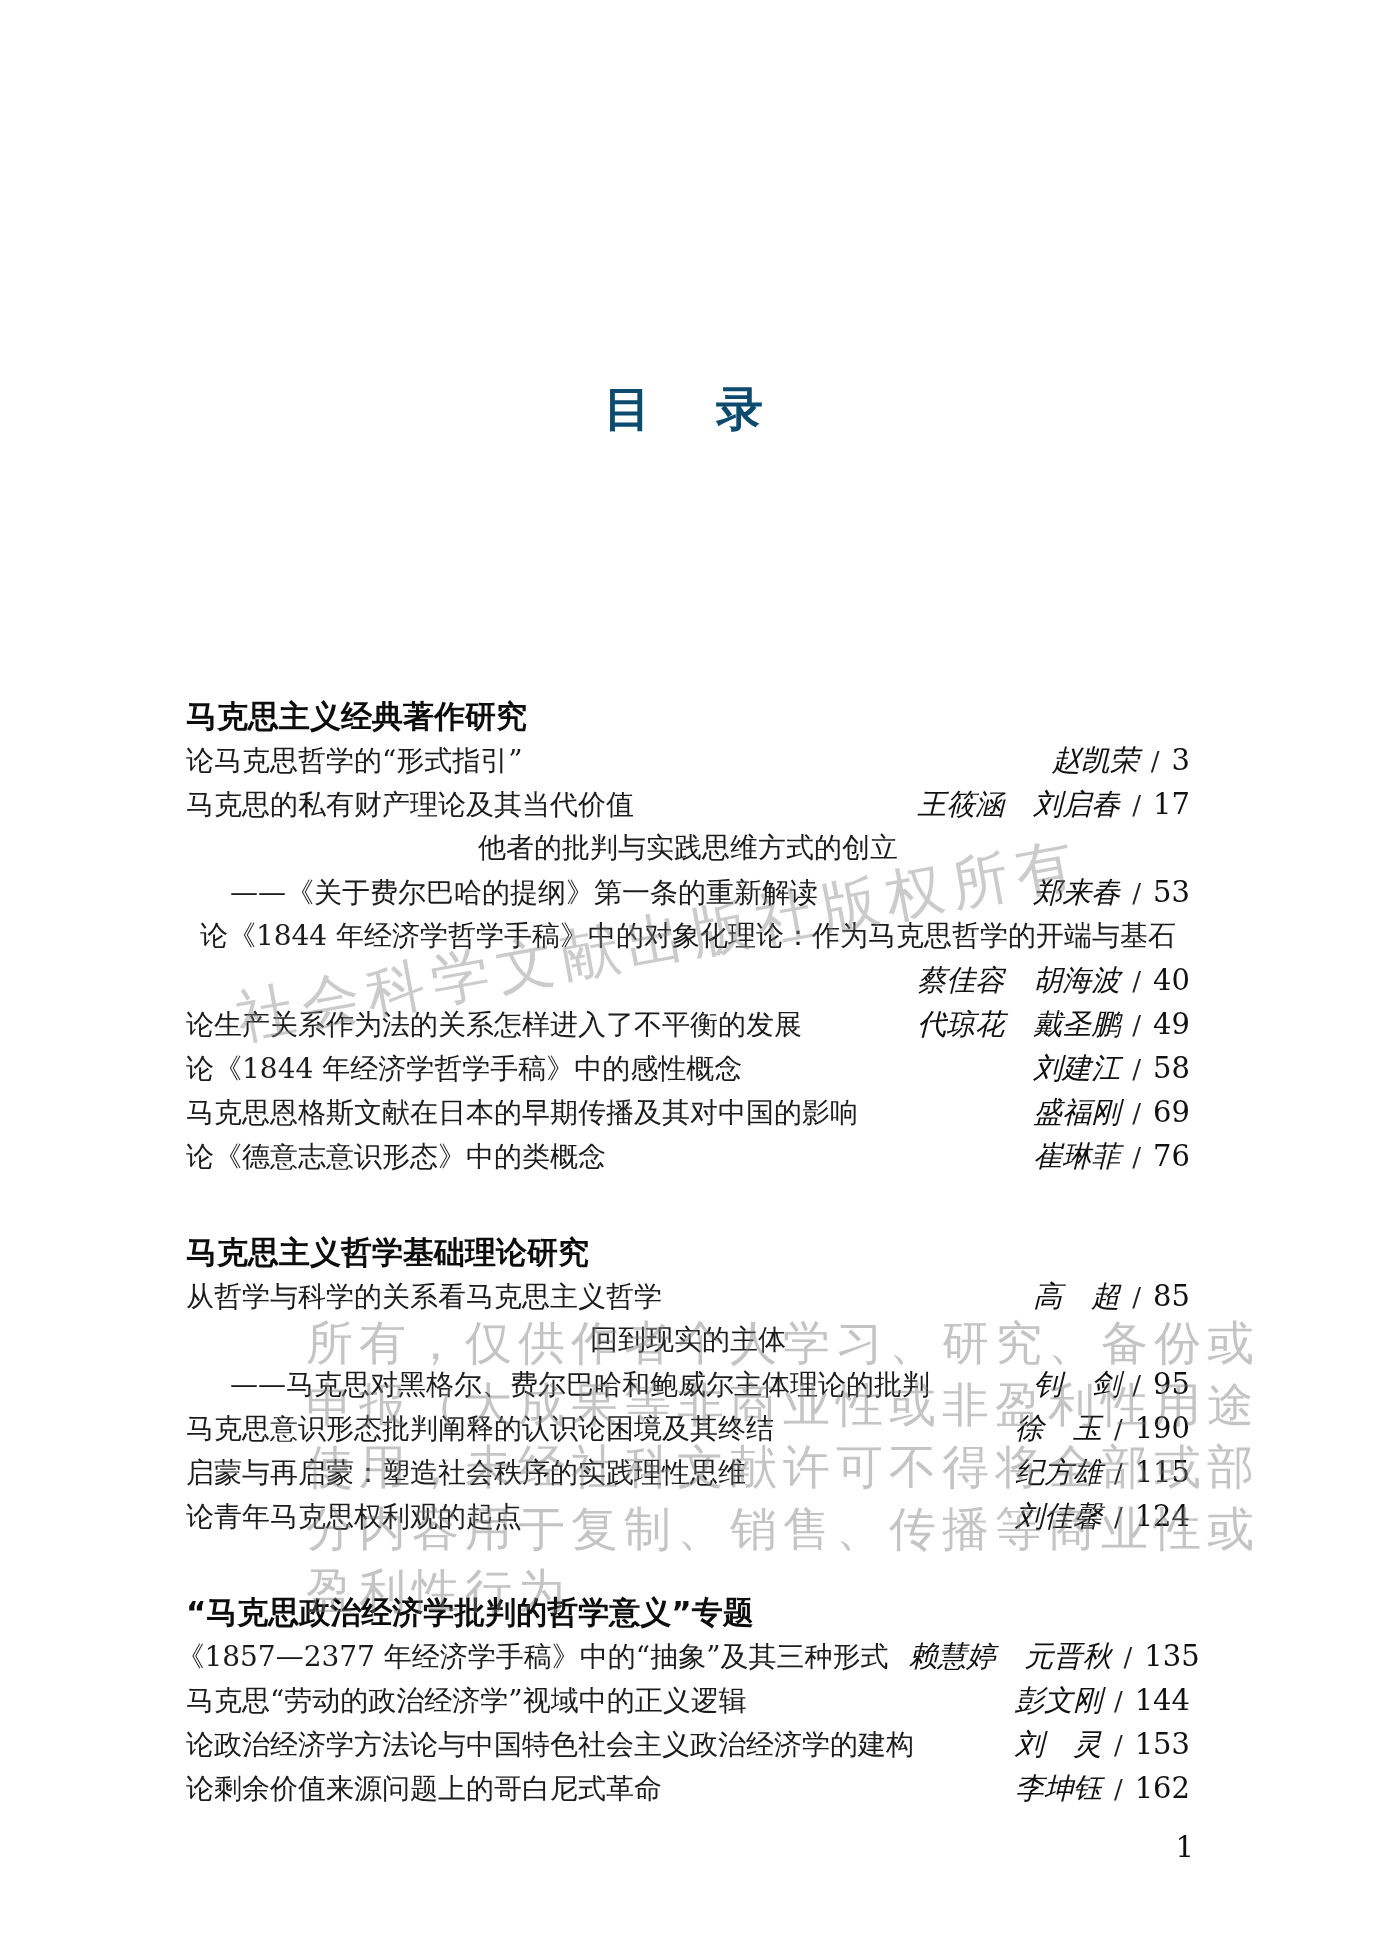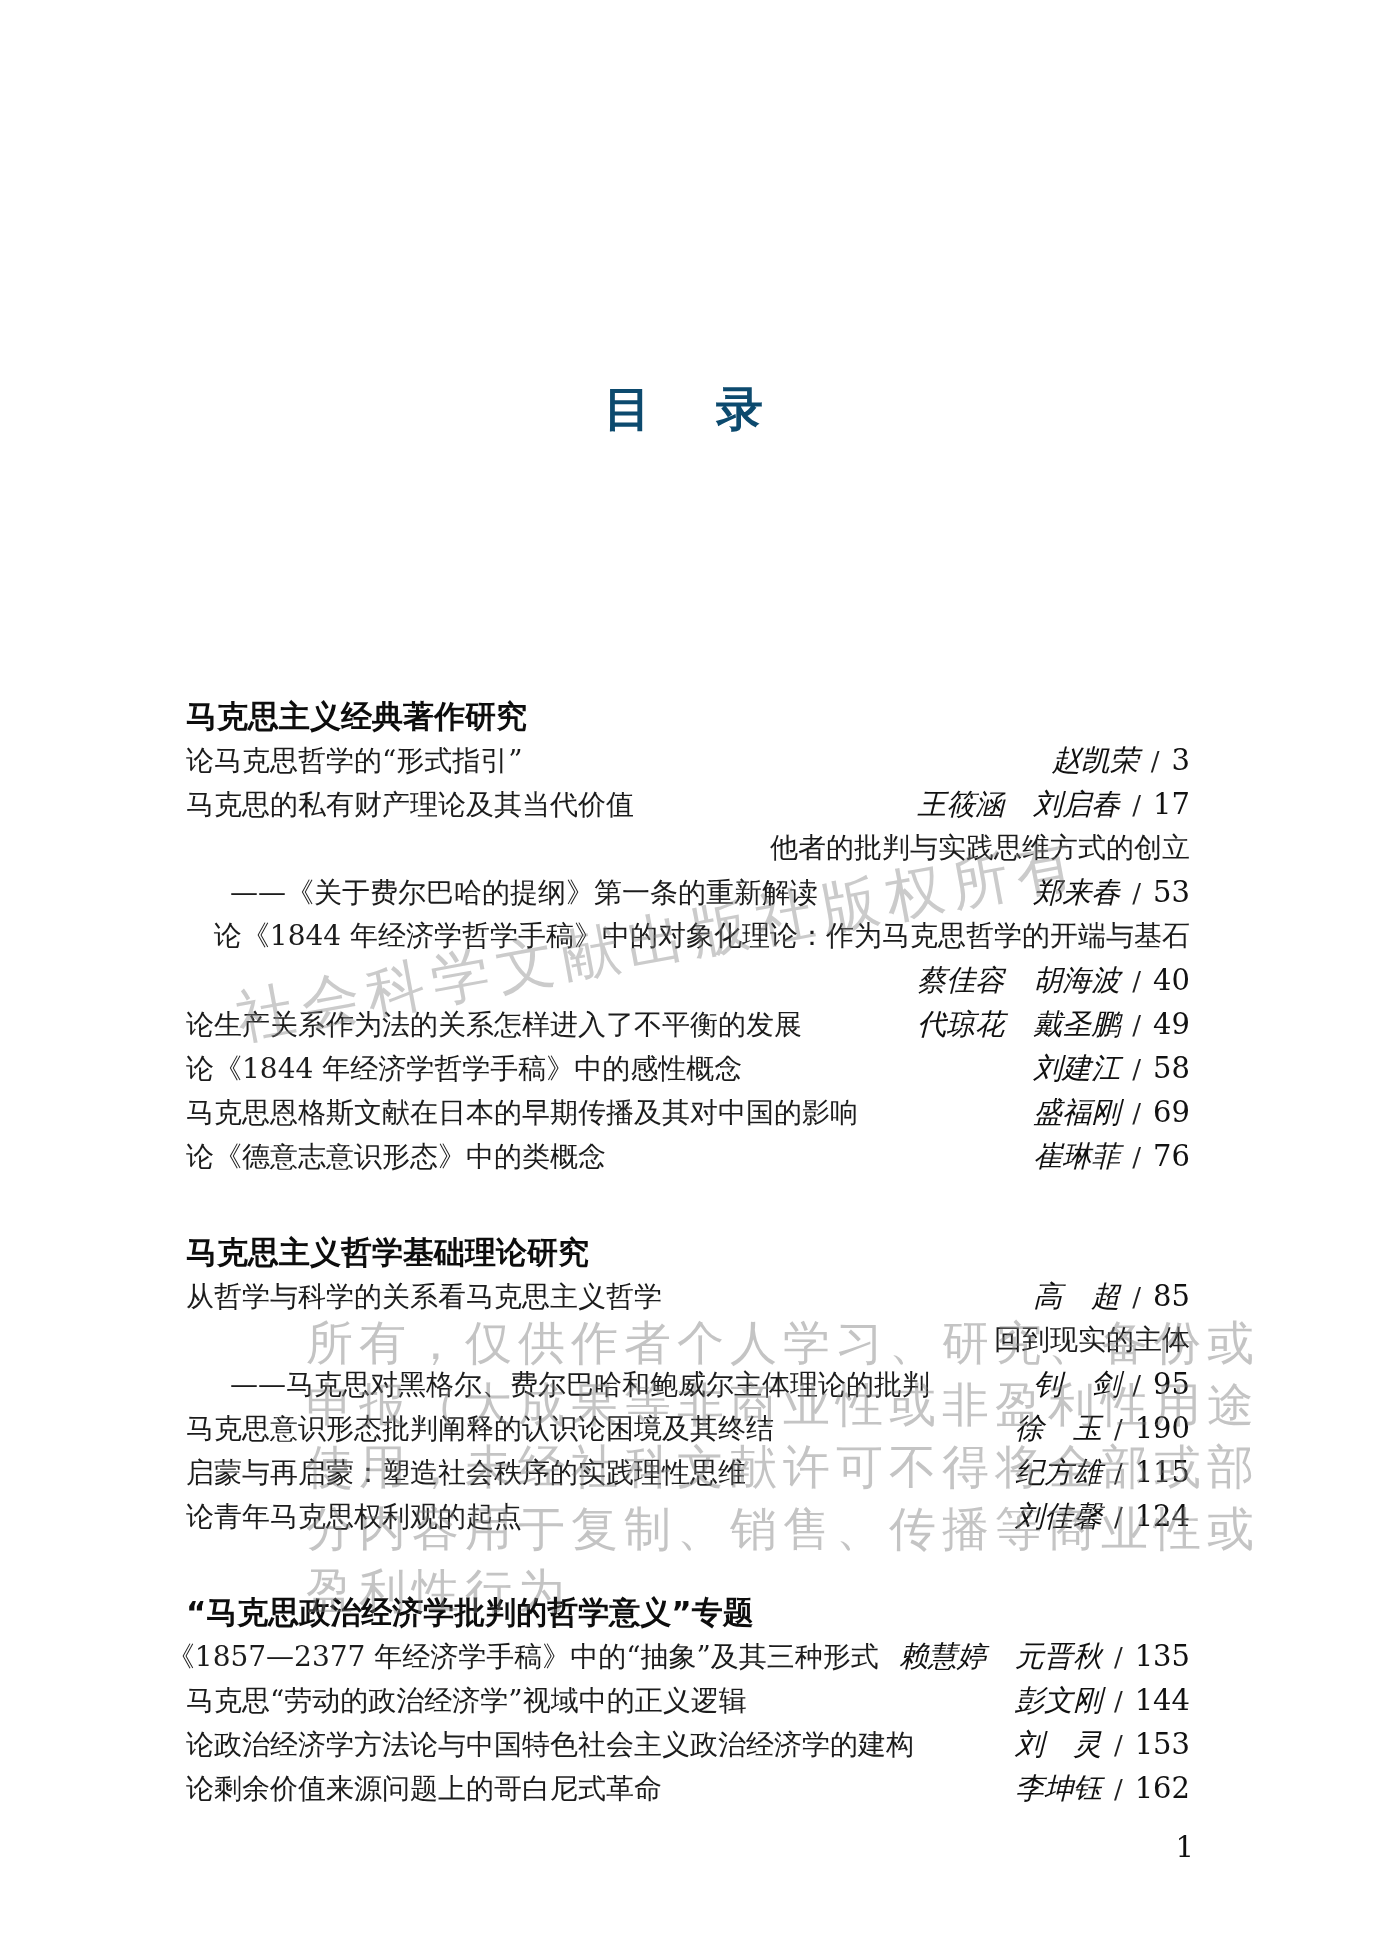--- a/index.html
+++ b/index.html
@@ -30,21 +30,21 @@
   .section + .section{margin-top:52px;}
   .sec-heading{
     font-family:"DejaVu Sans","Liberation Sans",sans-serif;
     font-weight:bold;
     font-size:31px;line-height:44px;
     color:#0d0d0d;
     white-space:nowrap;
   }
   .row{
     display:flex;
-    justify-content:flex-end;
+    justify-content:center;
     align-items:baseline;
     height:44px;line-height:44px;
     white-space:nowrap;
   }
   .row .t{color:#1c1c1c;}
   .row.indent .t{padding-left:44px;}
   .row .r{
     margin-left:auto;
     display:flex;align-items:baseline;
     padding-left:20px;

